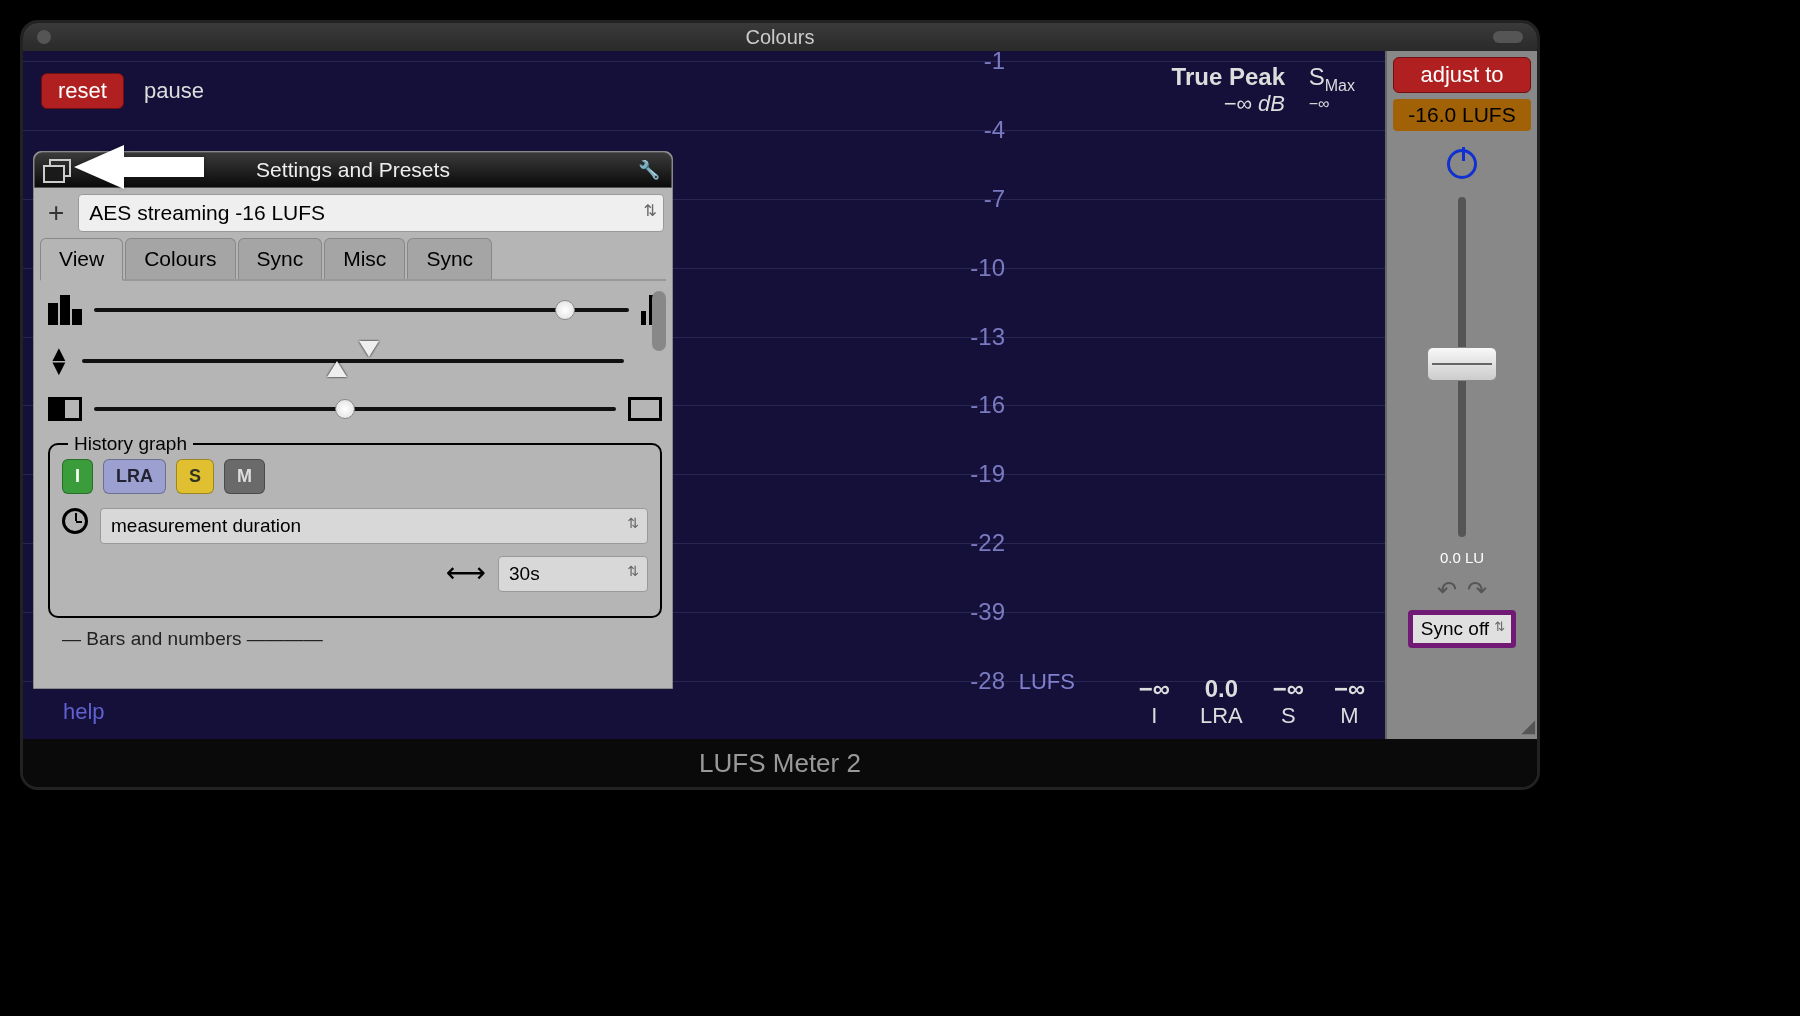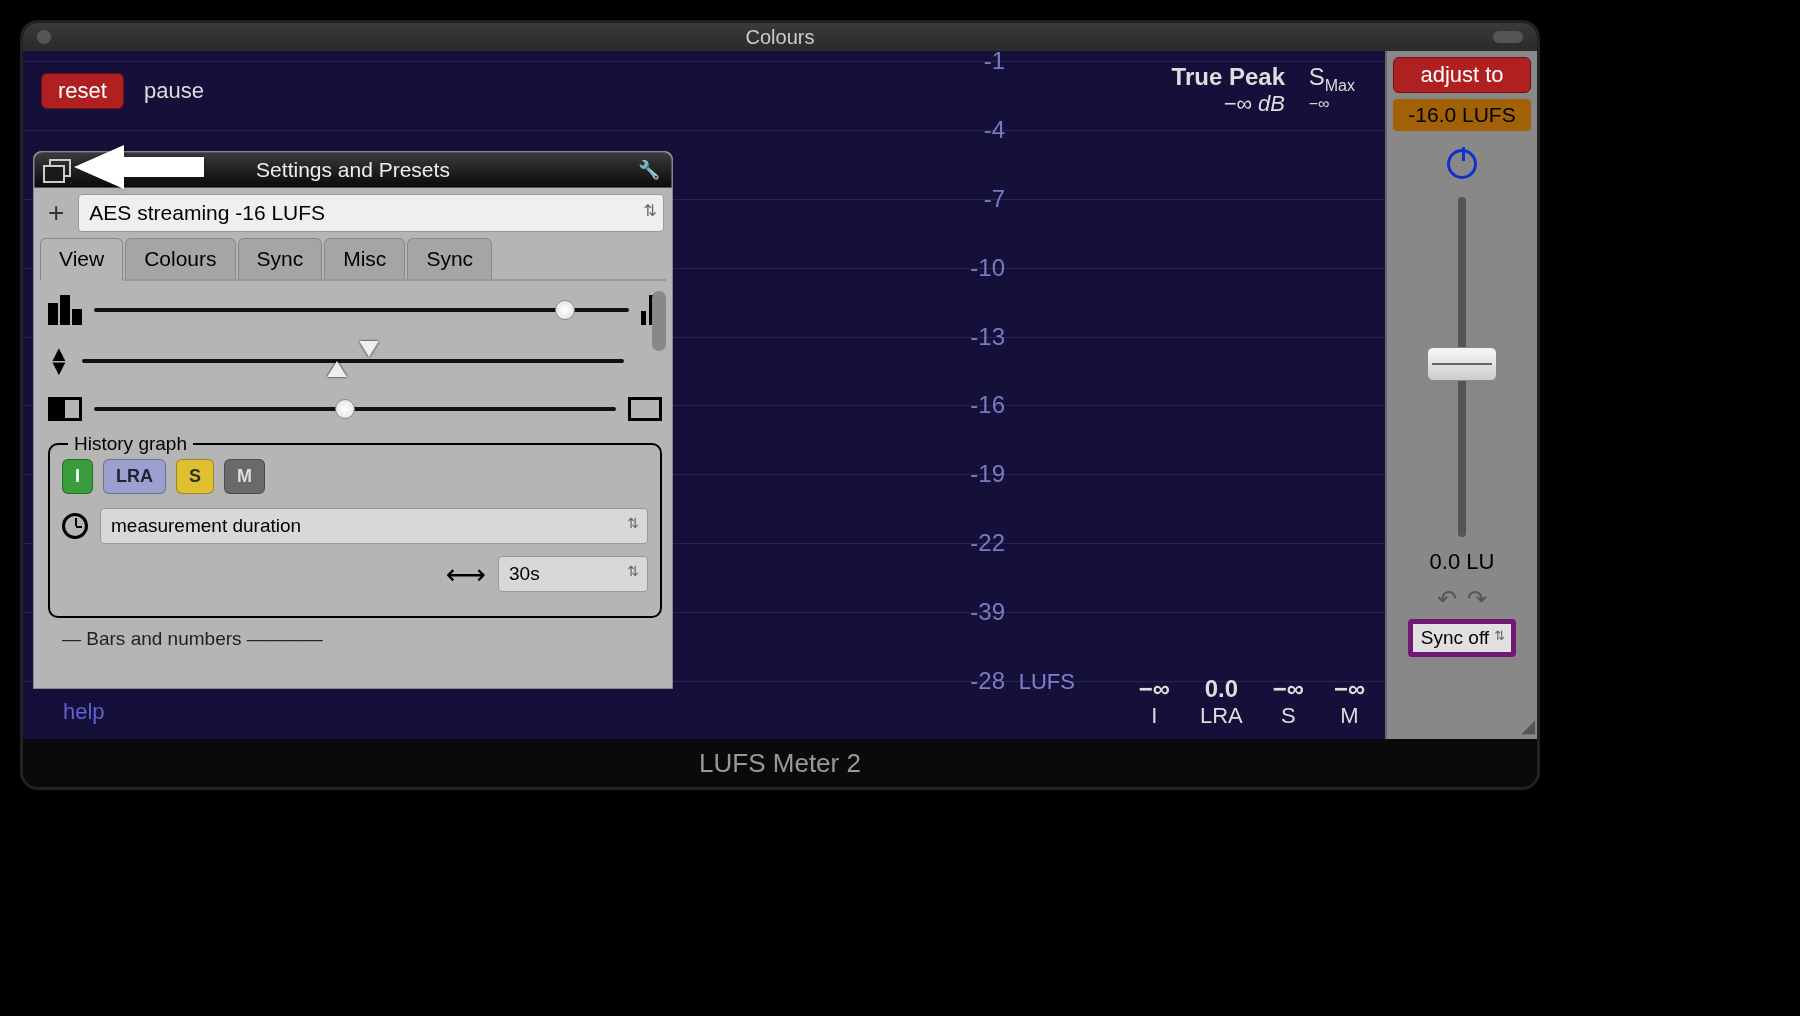--- a/index.html
+++ b/index.html
@@ -63,38 +63,38 @@
 .icon-rect.half { background:linear-gradient(90deg,#000 50%,transparent 50%); }
 
 .group { border:2px solid #000; border-radius:10px; padding:14px 12px 12px; margin-top:6px; position:relative; }
 .group-title { position:absolute; top:-12px; left:18px; background:#b5b5b5; padding:0 6px; font-size:19px; }
 .hbtns { display:flex; gap:10px; margin-bottom:14px; }
 .hbtn { padding:6px 12px; border-radius:6px; font-size:18px; font-weight:600; border:1px solid rgba(0,0,0,.3); cursor:pointer; }
 .hbtn.g { background:#3a9c3a; color:#fff; }
 .hbtn.b { background:#9ca0d0; color:#223; }
 .hbtn.y { background:#e0c030; color:#332; }
 .hbtn.gr { background:#6a6a6a; color:#ddd; }
-.drow { display:flex; align-items:center; gap:12px; margin-bottom:12px; }
+.drow { display:flex; align-items:flex-start; gap:12px; margin-bottom:12px; }
 .clock { width:26px; height:26px; border:3px solid #000; border-radius:50%; position:relative; }
 .clock::before { content:""; position:absolute; width:2px; height:8px; background:#000; top:2px; left:10px; }
 .clock::after { content:""; position:absolute; width:6px; height:2px; background:#000; top:10px; left:11px; }
 .sel { flex:1; background:#d8d8d8; border:1px solid #999; border-radius:4px; padding:6px 26px 6px 10px; font-size:19px; position:relative; }
 .sel::after { content:"⇅"; position:absolute; right:8px; top:6px; color:#666; font-size:14px; }
 .harrow { font-size:28px; }
 .bars-numbers { margin-top:10px; padding-left:14px; font-size:19px; color:#222; }
 
 .side { width:152px; background:#888; border-left:2px solid #666; padding:6px; display:flex; flex-direction:column; align-items:center; position:relative; }
 .adjust { background:#b02020; color:#fff; border-radius:6px; padding:4px 14px; font-size:22px; border:1px solid #701010; width:100%; text-align:center; cursor:pointer; }
 .target { background:#a16207; border-radius:4px; padding:4px 0; font-size:21px; width:100%; text-align:center; margin-top:6px; }
 .pwr { margin-top:18px; width:30px; height:30px; border:3px solid #1030d0; border-radius:50%; position:relative; }
 .pwr::before { content:""; position:absolute; width:3px; height:14px; background:#1030d0; top:-5px; left:12px; }
 .fader-track { width:8px; background:#555; border-radius:4px; margin-top:18px; flex:0 0 340px; position:relative; }
 .fader-knob { position:absolute; width:70px; height:34px; background:linear-gradient(#f8f8f8,#ccc); border:1px solid #888; border-radius:6px; left:-31px; top:150px; }
 .fader-knob::after { content:""; position:absolute; left:4px; right:4px; top:15px; height:2px; background:#666; }
-.lu { margin-top:12px; font-size:22px; color:#000000; }
+.lu { margin-top:12px; font-size:15px; color:#ffffff; }
 .undo { display:flex; gap:10px; margin-top:10px; color:#555; font-size:24px; }
 .sync { background:#e0e0e0; border:5px solid #701a75; border-radius:4px; padding:3px 22px 3px 8px; font-size:19px; position:relative; margin-top:6px; }
 .sync::after { content:"⇅"; position:absolute; right:6px; top:4px; font-size:13px; color:#666; }
 .resize { position:absolute; bottom:2px; right:2px; color:#555; font-size:18px; }
 
 .footer { position:absolute; bottom:0; left:0; right:0; height:48px; background:#0a0a0a; display:flex; align-items:center; justify-content:center; color:#999; font-size:26px; }
 </style>
 </head>
 <body>
 

